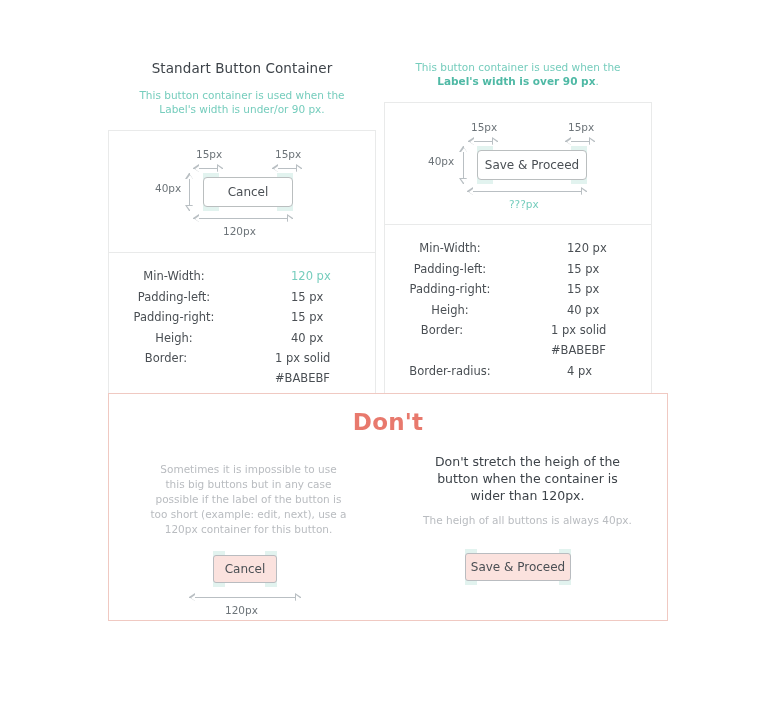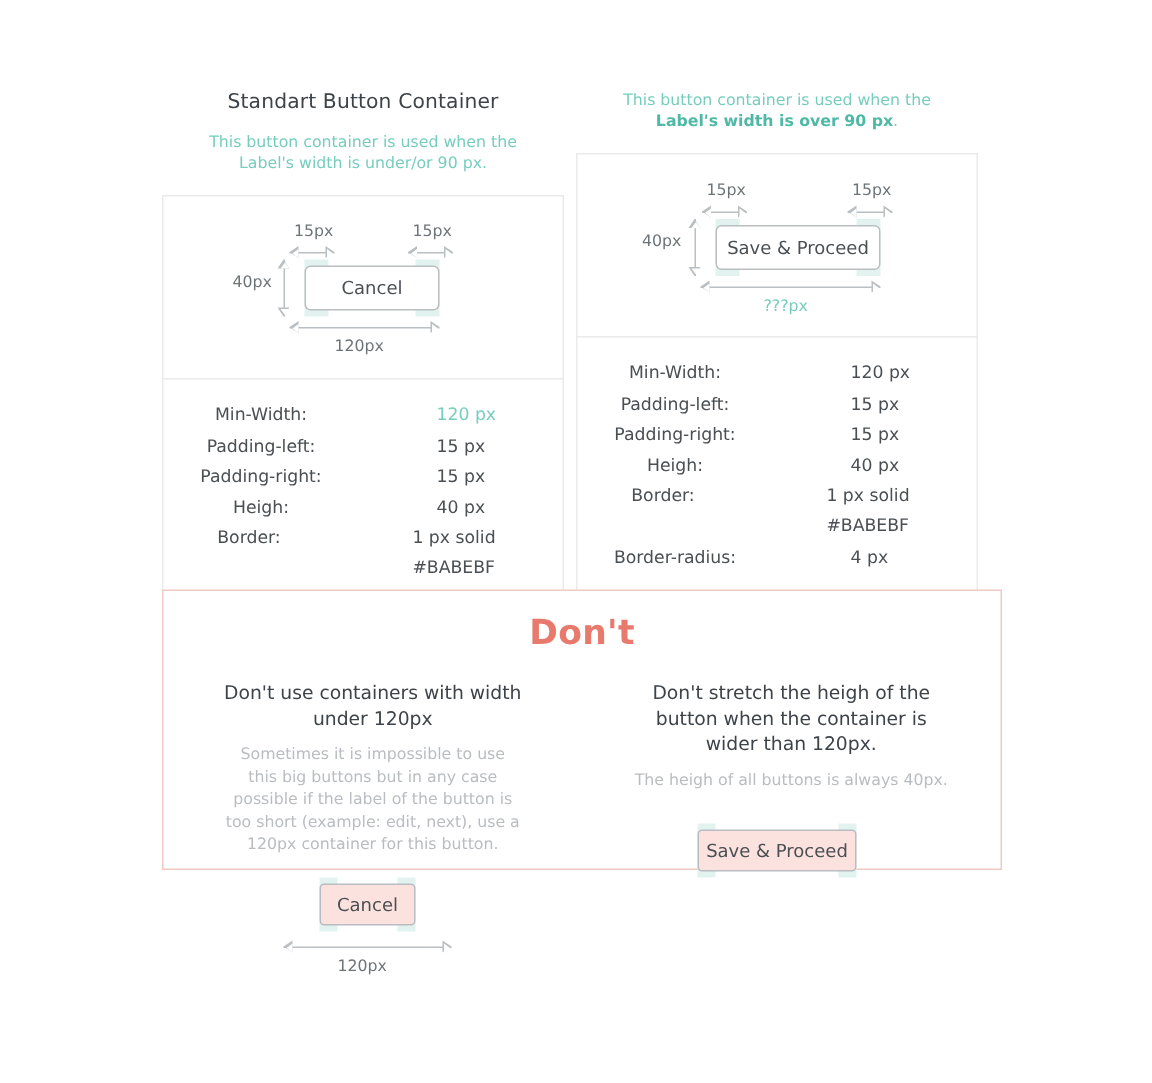--- a/index.html
+++ b/index.html
@@ -60,21 +60,21 @@
   .dim-label.teal{color:#76cdbd;}
 
   
   .row{display:flex;font-size:11.5px;line-height:20px;margin-bottom:0.5px;}
   .row .k{width:130px;text-align:center;color:#4a4f54;padding-right:8px;}
   .row .v{color:#4a4f54;margin-left:44px;}
   .row .v.teal{color:#76cdbd;}
 
   
   .dont{
-    position:absolute;left:108px;top:393px;width:560px;height:187px;
+    position:absolute;left:108px;top:393px;width:560px;height:228px;
     border:1px solid #f0c9c2;box-sizing:border-box;background:#fff;
   }
   .dont-title{
     text-align:center;font-size:23px;color:#e8796d;font-weight:700;
     margin:15px 0 0 0;letter-spacing:.2px;
   }
   .dont-cols{display:flex;margin-top:18px;}
   .dont-col{width:50%;position:relative;}
   .dont-head{
     text-align:center;font-size:12.5px;line-height:17px;color:#3d4349;
@@ -257,21 +257,20 @@
       </div>
     </div>
   </div>
 
   <div class="dont">
     <div class="dont-title">Don't</div>
 
     <div class="dont-cols">
 
       <div class="dont-col">
-        <div class="dont-head">Don't use containers with width under 120px</div>
         <div class="dont-body">Sometimes it is impossible to use this big buttons but in any case possible if the label of the button is too short (example: edit, next), use a 120px container for this button.</div>
 
         <div style="position:relative;height:76px;margin-top:14px;">
           <div class="pad-band" style="left:104px;top:0px;width:12px;height:36px;"></div>
           <div class="pad-band" style="left:156px;top:0px;width:12px;height:36px;"></div>
           <div class="dbtn" style="position:absolute;left:104px;top:4px;width:64px;">
             <span>Cancel</span>
           </div>
           <div class="arrow-h" style="left:80px;top:42px;width:112px;">
             <div class="line"></div>

